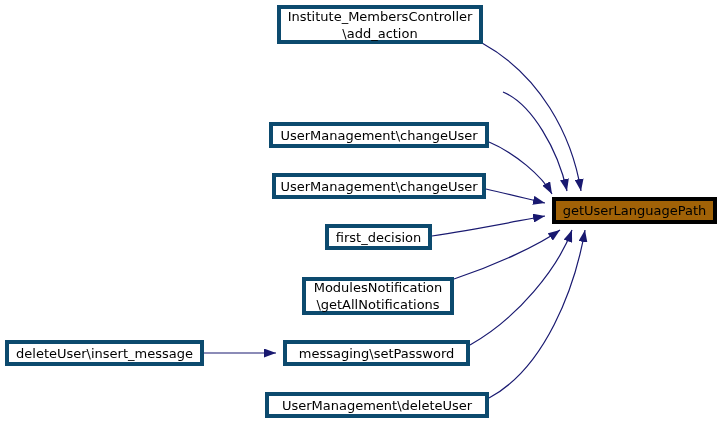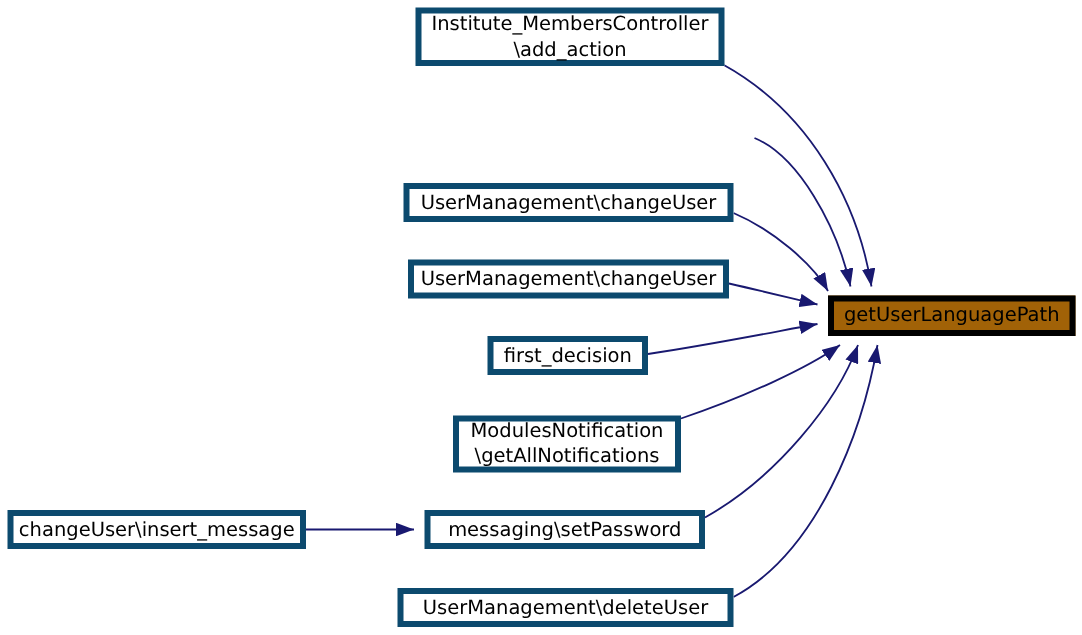--- a/index.html
+++ b/index.html
@@ -83,21 +83,21 @@
   <div class="node" style="left:302px; top:277px; width:152px; height:38px;">
     <span>ModulesNotification
 \getAllNotifications</span>
   </div>
 
   <div class="node" style="left:325px; top:224px; width:107px; height:26px;">
     <span>first_decision</span>
   </div>
 
   <div class="node" style="left:5px; top:340px; width:199px; height:26px;">
-    <span>changeUser\insert_message</span>
+    <span>deleteUser\insert_message</span>
   </div>
 
   <div class="node" style="left:283px; top:340px; width:187px; height:26px;">
     <span>messaging\setPassword</span>
   </div>
 
   <div class="node" style="left:265px; top:392px; width:224px; height:26px;">
     <span>UserManagement\deleteUser</span>
   </div>
 

